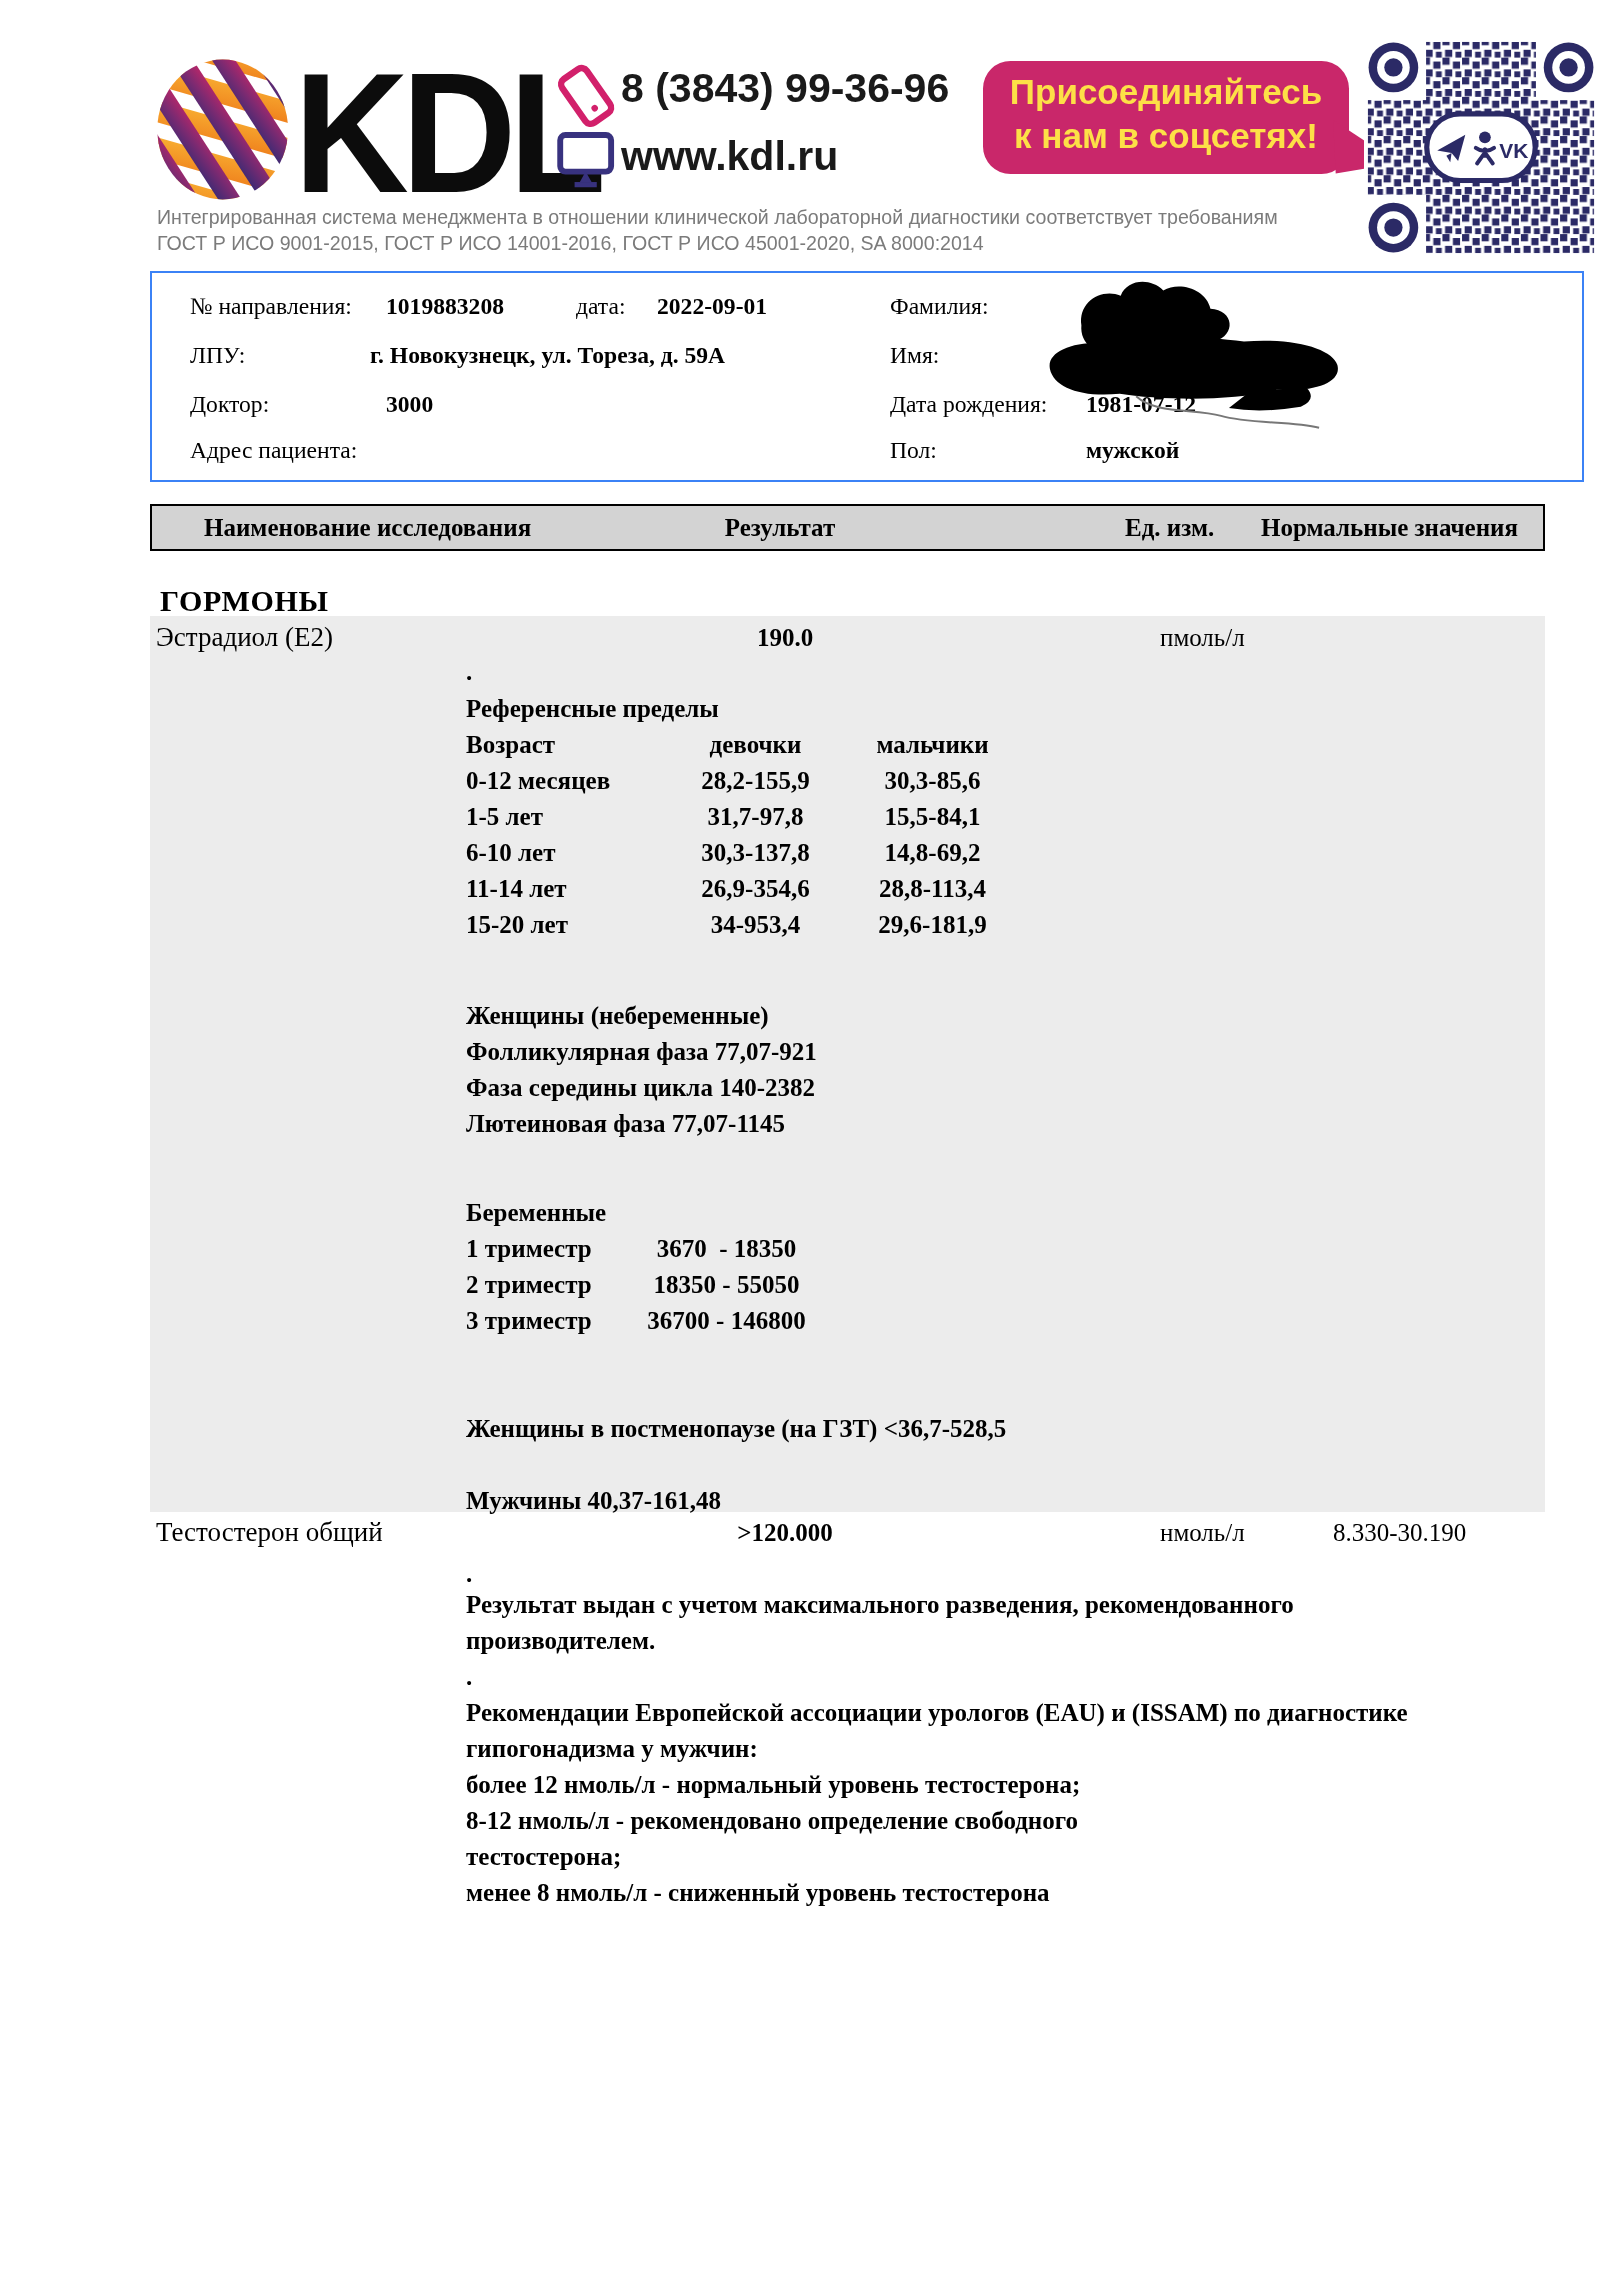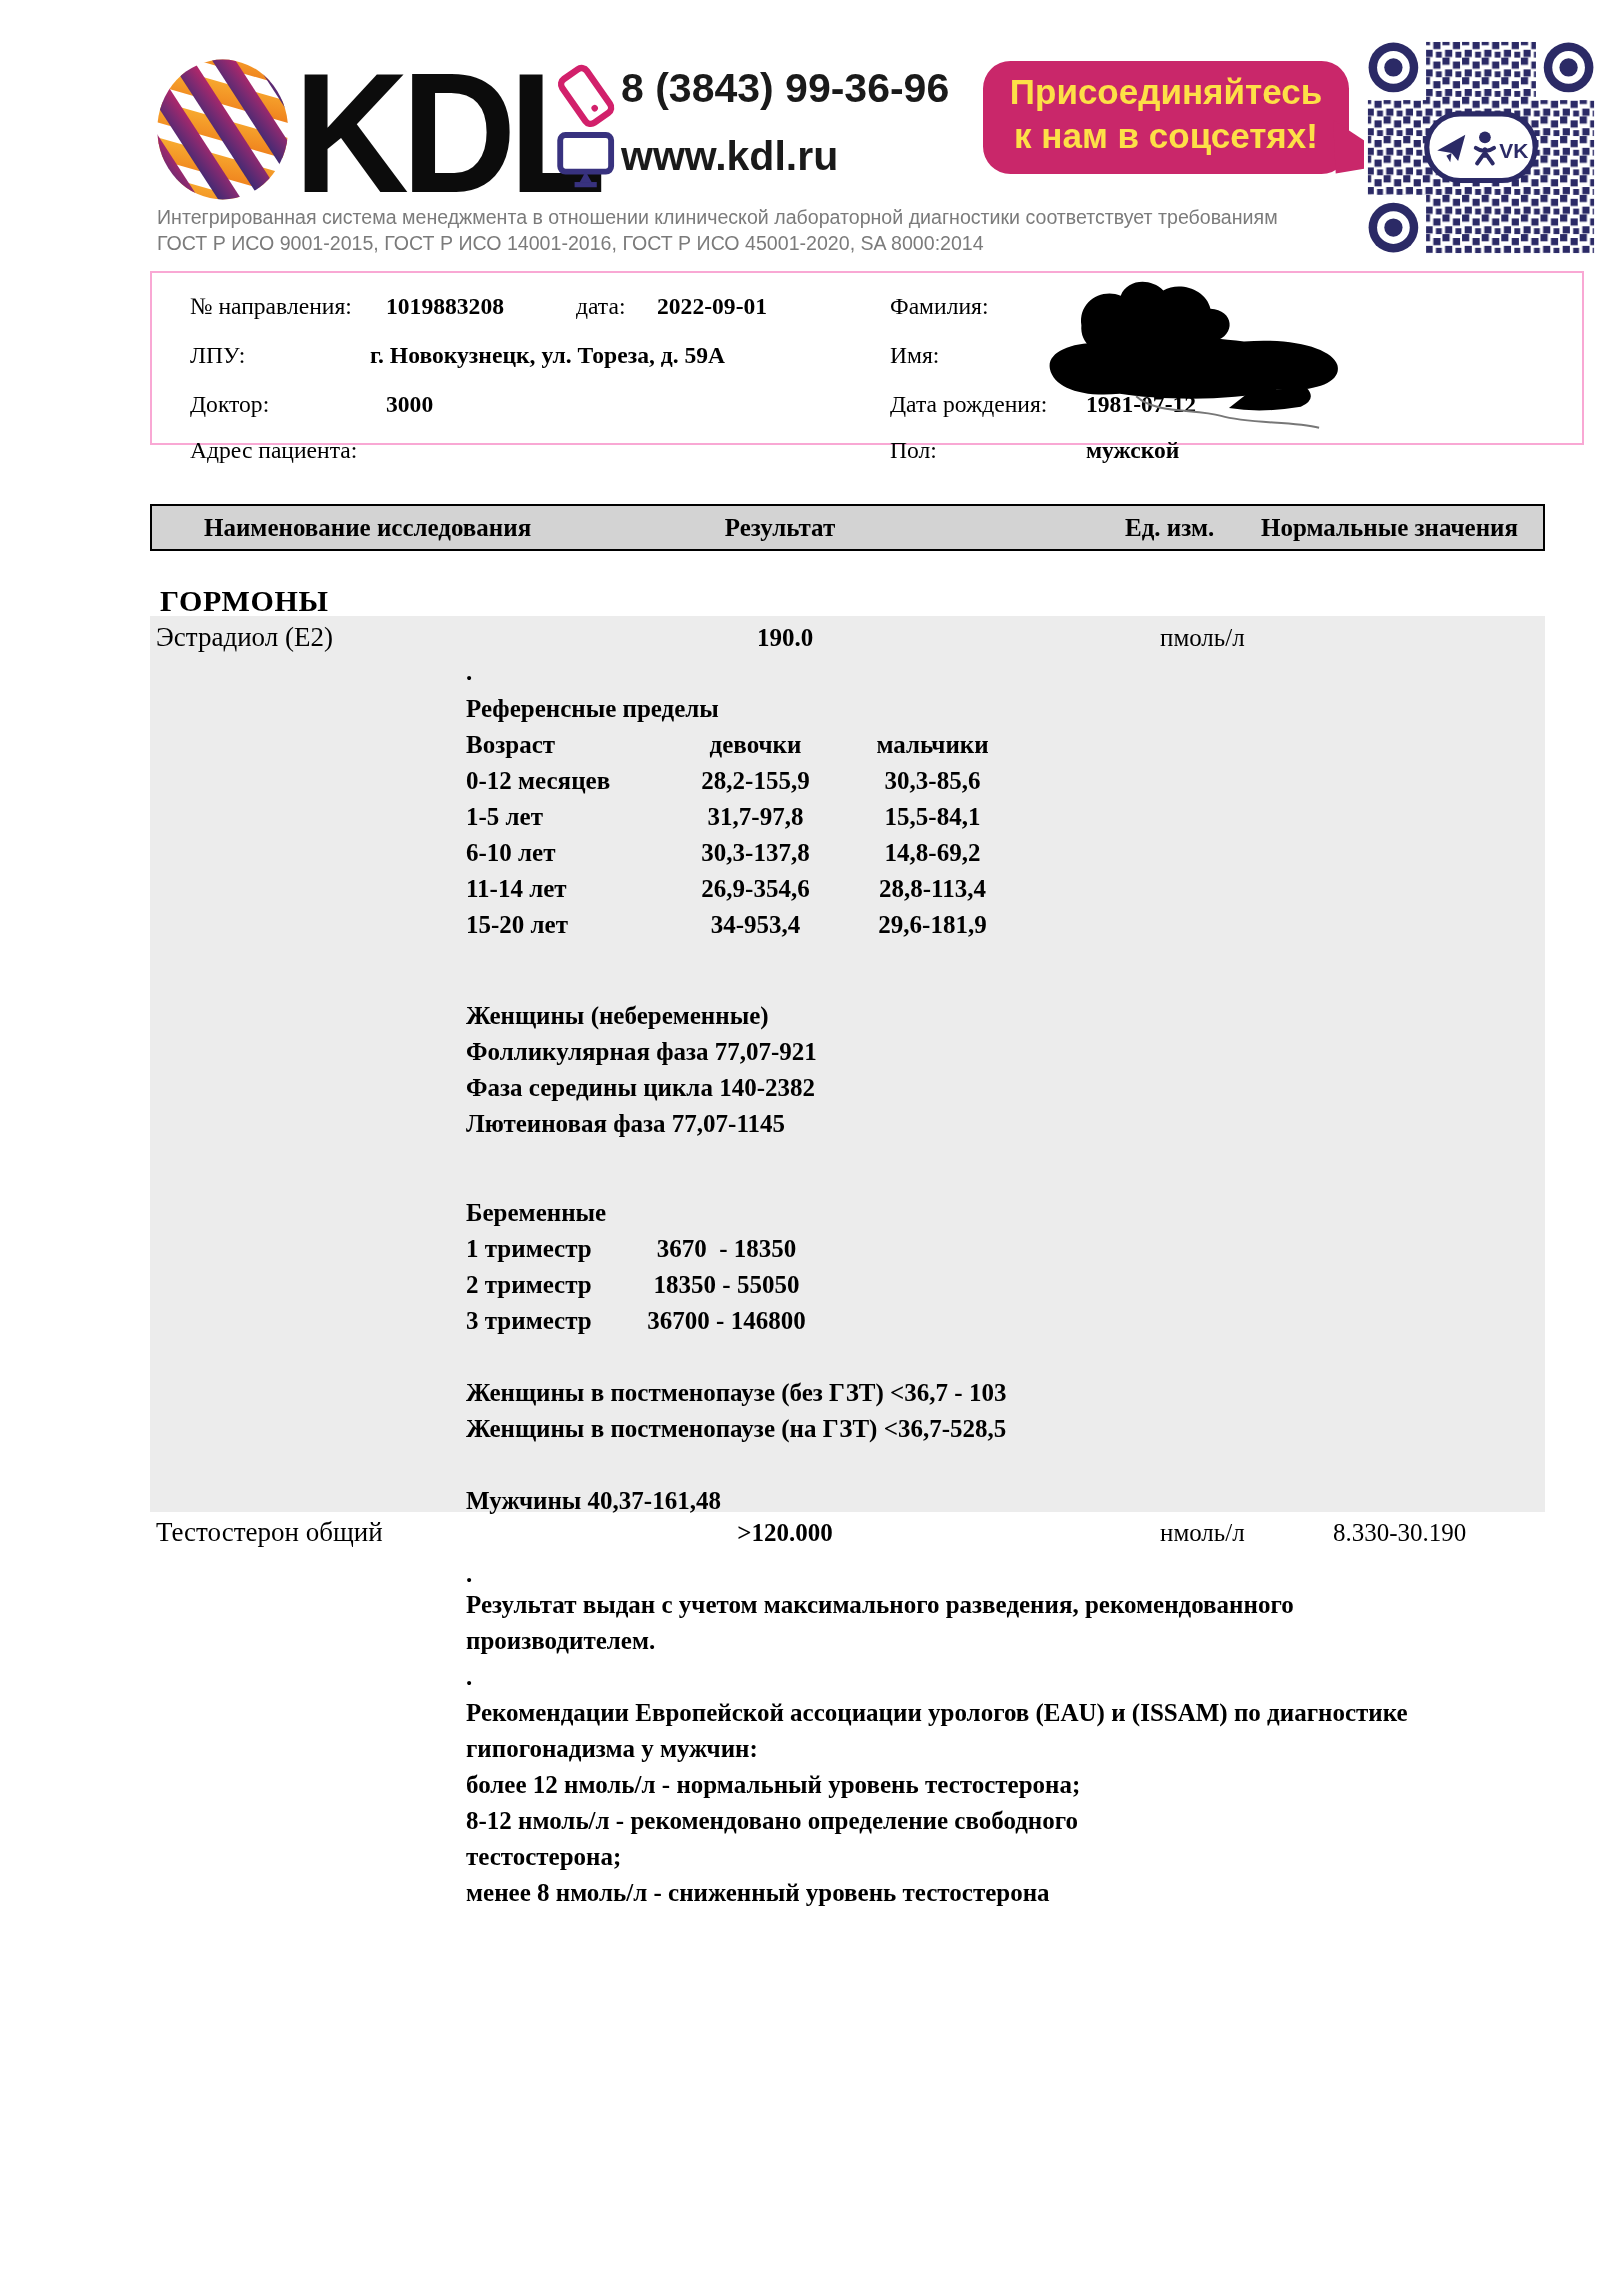--- a/index.html
+++ b/index.html
@@ -22,22 +22,22 @@
   .pregrow .c2{position:absolute;left:638px;font-weight:bold;font-size:25px;line-height:33px;white-space:pre;}
   .hdrcell{position:absolute;top:0;font-size:25px;font-weight:bold;line-height:43px;}
   .banner{position:absolute;left:983px;top:61px;width:366px;height:113px;border-radius:27.5px;
           background:#c9276a;text-align:center;padding-top:9.2px;box-sizing:border-box;}
   .banner div{color:#fde047;font-family:"Liberation Sans",sans-serif;font-weight:bold;font-size:35px;line-height:44px;}
   .cert{position:absolute;left:157px;color:#7b7b7b;font-family:"Liberation Sans",sans-serif;
         font-size:19.6px;line-height:26px;white-space:nowrap;}
   .grayblock{position:absolute;left:150px;top:616px;width:1395px;height:896px;background:#ececec;}
   .tablehdr{position:absolute;left:150px;top:504px;width:1395px;height:47px;background:#d3d3d3;
             border:2px solid #000;box-sizing:border-box;}
-  .patientbox{position:absolute;left:150px;top:271px;width:1434px;height:174px;
-              border:2px solid #f9a8d4;box-sizing:border-box;padding-left:16px;}
+  .patientbox{position:absolute;left:150px;top:271px;width:1434px;height:211px;
+              border:2px solid #3b82f6;box-sizing:border-box;padding-left:16px;}
   .kdltext{position:absolute;left:294px;top:64px;font-family:"Liberation Sans",sans-serif;
            font-weight:bold;font-size:171px;line-height:137px;letter-spacing:-7.9px;
            transform:scaleX(.93);transform-origin:left top;color:#0c0c0c;}
   .contact{position:absolute;font-family:"Liberation Sans",sans-serif;font-weight:bold;
            font-size:41px;line-height:56px;color:#1a1a1a;}
 </style>
 </head>
 <body>
 
 <div class="page">
@@ -251,21 +251,20 @@
   </div>
   <div class="agerow pregrow" style="top:1268px;">
     <span class="c1">2 триместр</span>
     <span class="c2">18350 - 55050</span>
   </div>
   <div class="agerow pregrow" style="top:1304px;">
     <span class="c1">3 триместр</span>
     <span class="c2">36700 - 146800</span>
   </div>
 
-  <div class="cmt" style="top:1376px;">Женщины в постменопаузе (без ГЗТ) &lt;36,7 - 103</div>
   <div class="cmt" style="top:1412px;">Женщины в постменопаузе (на ГЗТ) &lt;36,7-528,5</div>
 
   <div class="cmt" style="top:1484px;">Мужчины 40,37-161,48</div>
 
   <div>
     <span class="row-name" style="top:1516px;">Тестостерон общий</span>
     <span class="row-result" style="top:1516px;">&gt;120.000</span>
     <span class="row-units" style="top:1516px;">нмоль/л</span>
     <span class="row-normal" style="top:1516px;">8.330-30.190</span>
   </div>

